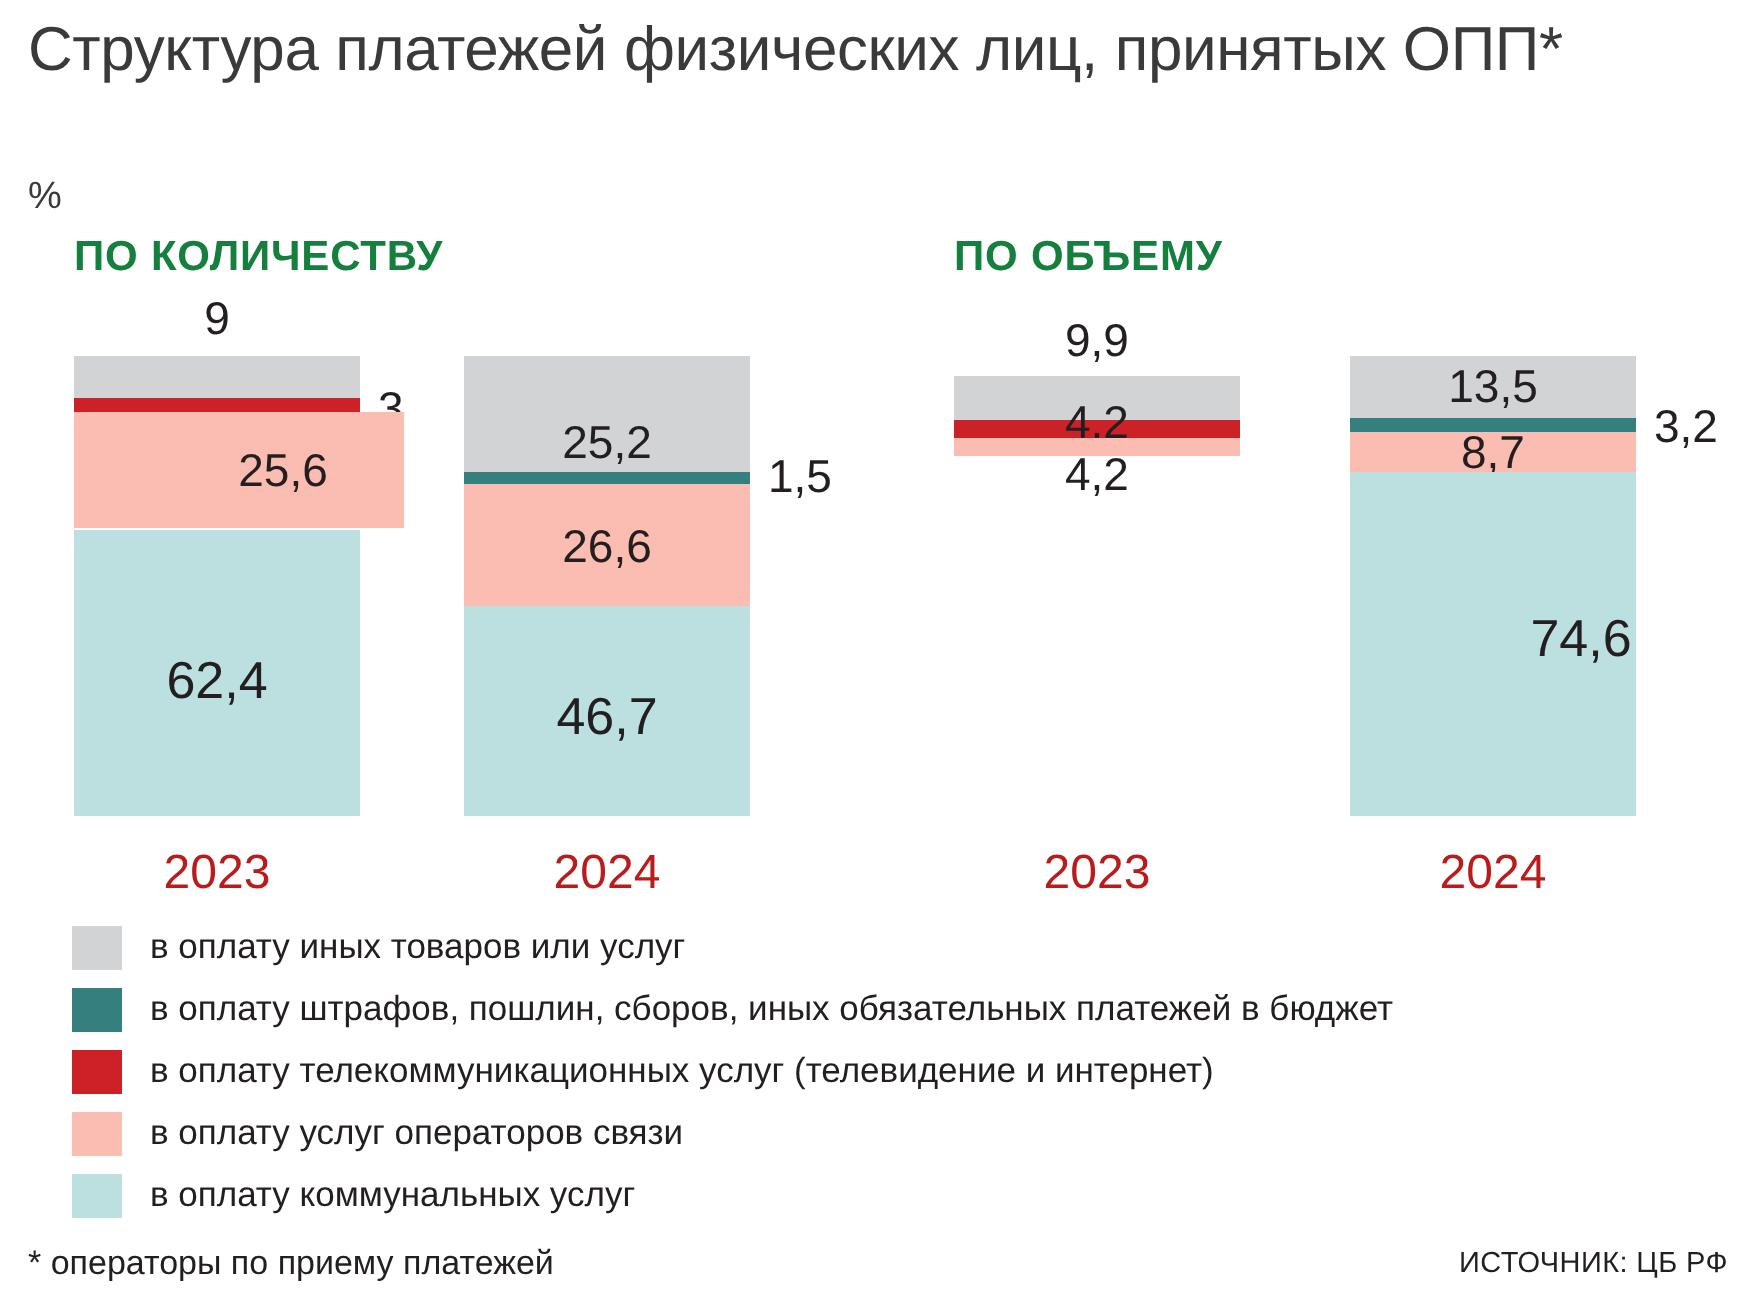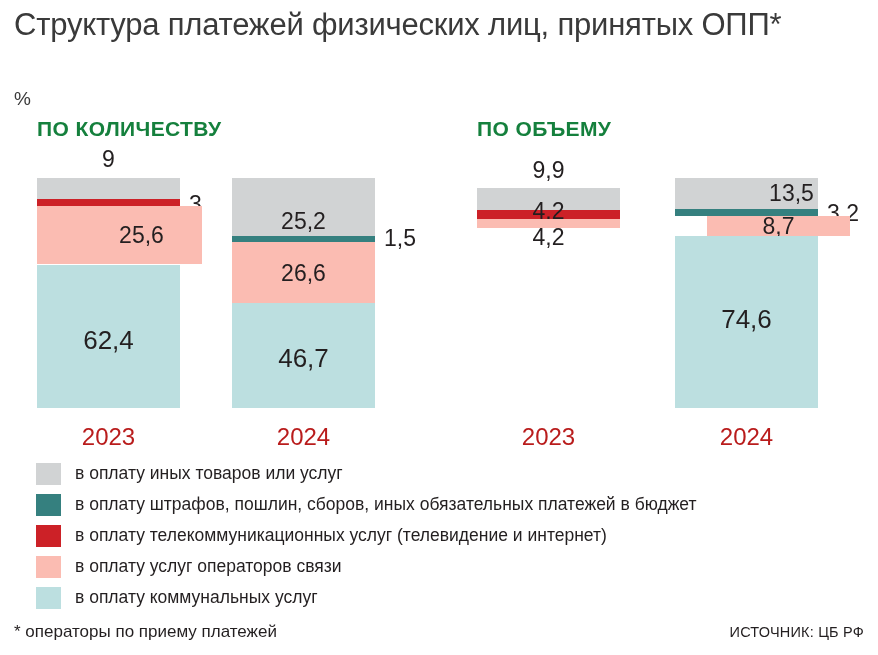--- a/index.html
+++ b/index.html
@@ -112,29 +112,29 @@
     <div class="seg" style="top:0px;height:21.8px;background:#d1d3d4;"></div>
     <div class="seg" style="top:21.8px;height:9.2px;background:#cc2127;"></div>
     <div class="seg-label" style="top:10px;">4,2</div>
     <div class="seg" style="top:31px;height:9.2px;background:#fbbcb2;"></div>
     <div class="seg-label" style="top:36px;">4,2</div>
   </div>
   <div class="year" style="left:477px;">2023</div>
 
   <div class="bar" style="left:675px;top:178px;height:230px;">
     <div class="seg" style="top:0px;height:31px;background:#d1d3d4;">
-      <div class="seg-label" style="top:2px;padding-left:45px;">13,5</div>
+      <div class="seg-label" style="top:2px;">13,5</div>
     </div>
     <div class="seg" style="top:31px;height:7.4px;background:#35807f;"></div>
     <div class="out-label" style="left:152px;top:22px;">3,2</div>
-    <div class="seg" style="top:38.4px;height:20px;background:#fbbcb2;margin-left:32px;">
+    <div class="seg" style="top:38.4px;height:20px;background:#fbbcb2;">
       <div class="seg-label" style="top:-3px;">8,7</div>
     </div>
     <div class="seg" style="top:58.4px;height:171.6px;background:#bcdfe0;">
-      <div class="seg-label big" style="top:68px;">74,6</div>
+      <div class="seg-label big" style="top:68px;margin-left:44px;">74,6</div>
     </div>
   </div>
   <div class="year" style="left:675px;">2024</div>
 
 </div>
 
 <div class="legend">
   <div class="legend-row">
     <span class="swatch" style="background:#d1d3d4;"></span>
     <span class="legend-text">в оплату иных товаров или услуг</span>

